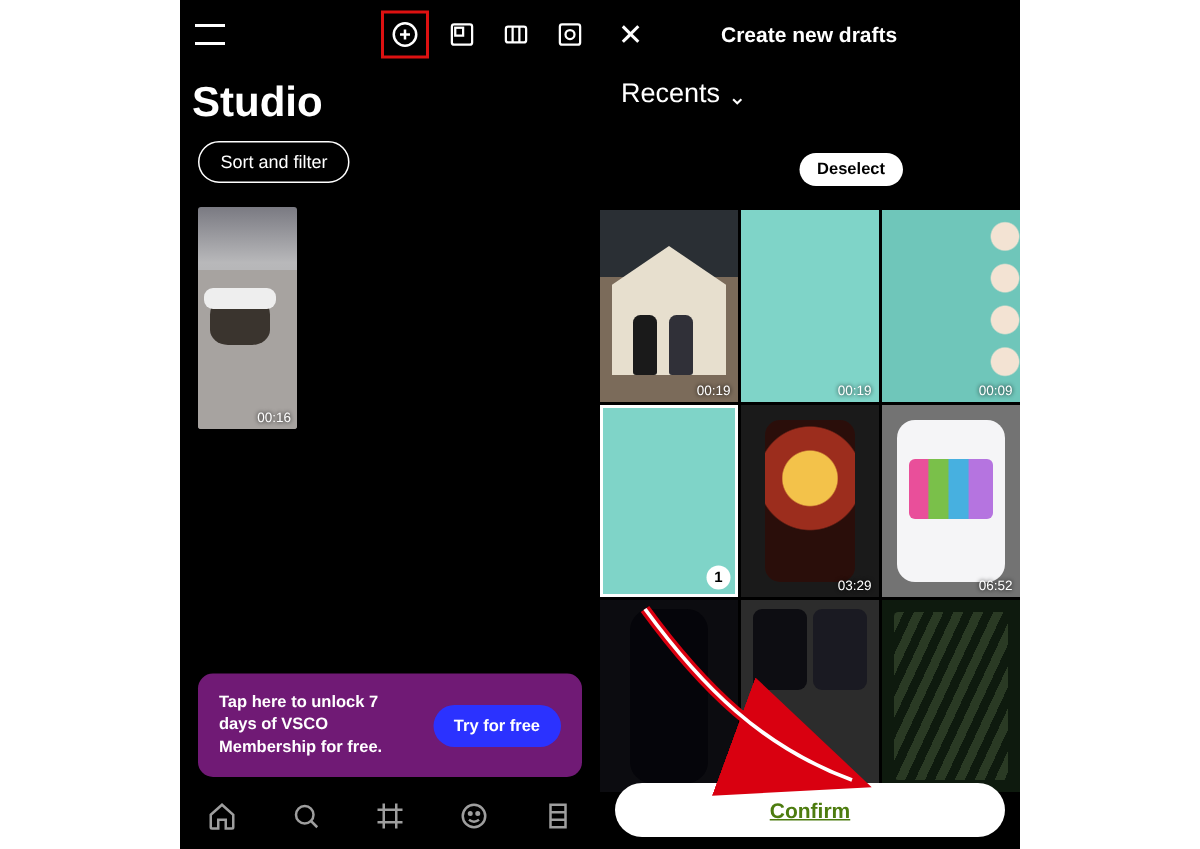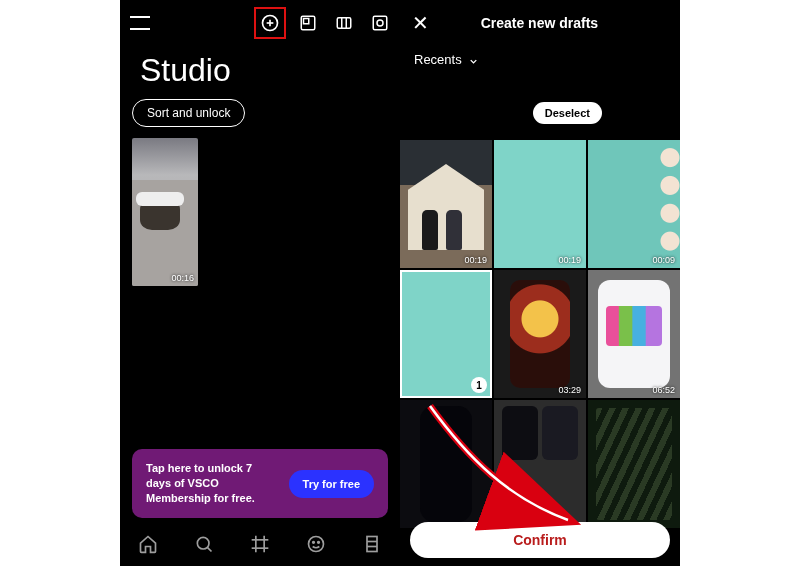--- a/index.html
+++ b/index.html
@@ -9,37 +9,37 @@
   .gutter-r{width:120px;background:#fff;}
   .phone{flex:0 0 280px;height:566px;background:#000;position:relative;overflow:hidden;}
   
   .topbar{height:46px;display:flex;align-items:center;padding:0 10px;}
   .hamburger{width:20px;height:14px;display:flex;flex-direction:column;justify-content:space-between;}
   .hamburger span{height:2px;background:#fff;}
   .topbar-spacer{flex:1;}
   .topicons{display:flex;gap:16px;align-items:center;}
   .icon{width:20px;height:20px;display:flex;align-items:center;justify-content:center;}
   .red-box{border:2px solid #d11;padding:4px;margin:-4px;}
-  .title{font-size:32px;font-weight:400;padding:6px 20px 10px;}
+  .title{font-size:28px;font-weight:700;padding:6px 8px 10px;}
   .pill{display:inline-flex;border:1px solid #fff;border-radius:18px;padding:6px 14px;font-size:12px;margin-left:12px;}
   .thumb{position:absolute;left:12px;top:138px;width:66px;height:148px;background:linear-gradient(180deg,#7a7a82 0%,#b8b8ba 25%,#9e9a9a 100%);border-radius:2px;overflow:hidden;}
   .thumb .ground{position:absolute;left:0;right:0;top:42px;bottom:0;background:#a7a3a0;}
   .thumb .cat{position:absolute;left:8px;top:58px;width:40px;height:34px;background:#3a342e;border-radius:40% 40% 30% 30%;}
   .thumb .cat::after{content:"";position:absolute;left:-4px;top:-4px;width:48px;height:14px;background:#eee;border-radius:6px;}
   .dur{position:absolute;right:4px;bottom:3px;font-size:9px;color:#fff;text-shadow:0 0 3px #000;}
   .promo{position:absolute;left:12px;right:12px;bottom:48px;background:#701a75;border-radius:10px;padding:12px 14px;display:flex;align-items:center;gap:10px;}
   .promo-text{font-size:11px;line-height:1.35;font-weight:600;}
   .try{background:#2b32ff;color:#fff;border-radius:16px;padding:8px 14px;font-size:11px;font-weight:600;white-space:nowrap;}
   .tabbar{position:absolute;left:0;right:0;bottom:0;height:44px;background:#000;display:flex;align-items:center;justify-content:space-around;}
   .tabbar .icon svg{stroke:#9e9e9e;}
   
   .r-top{height:46px;display:flex;align-items:center;padding:0 12px;}
   .close{font-size:20px;}
   .r-title{flex:1;text-align:center;font-size:14px;font-weight:600;}
-  .recents{display:flex;align-items:flex-end;gap:6px;font-size:13px;padding:6px 14px 14px;}
+  .recents{display:flex;align-items:flex-end;gap:6px;font-size:18px;padding:6px 14px 14px;}
   .deselect{position:absolute;right:78px;top:102px;background:#fff;color:#000;border-radius:14px;padding:5px 12px;font-size:11px;font-weight:600;}
   .grid{position:absolute;left:0;right:0;top:140px;bottom:50px;display:grid;grid-template-columns:repeat(3,1fr);grid-auto-rows:128px;gap:2px;padding:0;}
   .cell{position:relative;background:#222;overflow:hidden;}
   .teal{background:#7fd4c8;}
   .cell .dur{right:5px;bottom:3px;}
   .sel{outline:2px solid #fff;outline-offset:-2px;}
   .badge{position:absolute;right:5px;bottom:5px;width:16px;height:16px;border-radius:50%;background:#fff;color:#000;font-size:10px;font-weight:700;display:flex;align-items:center;justify-content:center;}
   .house{background:linear-gradient(180deg,#2a2f34 0%,#2a2f34 35%,#7b6b5a 35%,#7b6b5a 100%);text-align:right;}
   .house::before{content:"";position:absolute;left:8px;right:8px;top:24px;bottom:18px;background:#e7dfce;clip-path:polygon(50% 0,100% 30%,100% 100%,0 100%,0 30%);}
   .p1{position:absolute;left:22px;top:70px;width:16px;height:40px;background:#1a1a1a;border-radius:5px 5px 2px 2px;}
@@ -51,21 +51,21 @@
   .shortcuts{background:#737373;}
   .shortcuts::before{content:"";position:absolute;left:10px;top:10px;right:10px;bottom:10px;background:#f5f5f7;border-radius:12px;}
   .shortcuts::after{content:"";position:absolute;left:18px;top:36px;right:18px;height:40px;background:linear-gradient(90deg,#e94f9a 0 22%,#7ac04a 24% 46%,#47b0e0 48% 70%,#b574e0 72% 100%);border-radius:4px;}
   .dark{background:#0c0c10;}
   .dark::before{content:"";position:absolute;left:20px;top:6px;right:20px;bottom:6px;background:#05050a;border-radius:14px;}
   .multi{background:#2c2c2c;}
   .multi::before{content:"";position:absolute;left:8px;top:6px;width:36px;height:54px;background:#0d0d12;border-radius:6px;}
   .multi::after{content:"";position:absolute;right:8px;top:6px;width:36px;height:54px;background:#1a1a22;border-radius:6px;}
   .plant{background:#0e1a0e;}
   .plant::after{content:"";position:absolute;left:8px;top:8px;right:8px;bottom:8px;background:repeating-linear-gradient(115deg,#2a3a24 0 6px,#0e1a0e 6px 12px);border-radius:3px;}
-  .confirm{position:absolute;left:10px;right:10px;bottom:8px;height:36px;background:#fff;color:#b91c1c;border-radius:20px;display:flex;align-items:center;justify-content:center;font-size:14px;font-weight:600;}
+  .confirm{position:absolute;left:10px;right:10px;bottom:8px;height:36px;background:#fff;color:#4d7c0f;border-radius:20px;display:flex;align-items:center;justify-content:center;font-size:14px;font-weight:600;text-decoration:underline;}
   
   .arrow{position:absolute;pointer-events:none;}
   svg{display:block;}
 </style>
 </head>
 <body>
 
 <div class="wrap">
   <div class="gutter-l"></div>
 
@@ -99,21 +99,21 @@
         </div>
         <div class="icon">
           <svg width="18" height="18" viewBox="0 0 24 24" fill="none" stroke="#fff" stroke-width="2">
               <rect x="3" y="3" width="18" height="18" rx="2"></rect>
               <circle cx="12" cy="12" r="4"></circle>
             </svg>
         </div>
       </div>
     </div>
     <div class="title">Studio</div>
-    <div class="pill">Sort and unlock</div>
+    <div class="pill">Sort and filter</div>
 
     <div class="thumb">
       <div class="ground"></div>
         <div class="cat"></div>
       <div class="dur">00:16</div>
     </div>
 
     <div class="promo">
       <div class="promo-text">Tap here to unlock 7 days of VSCO Membership for free.</div>
       <div class="try">Try for free</div>

